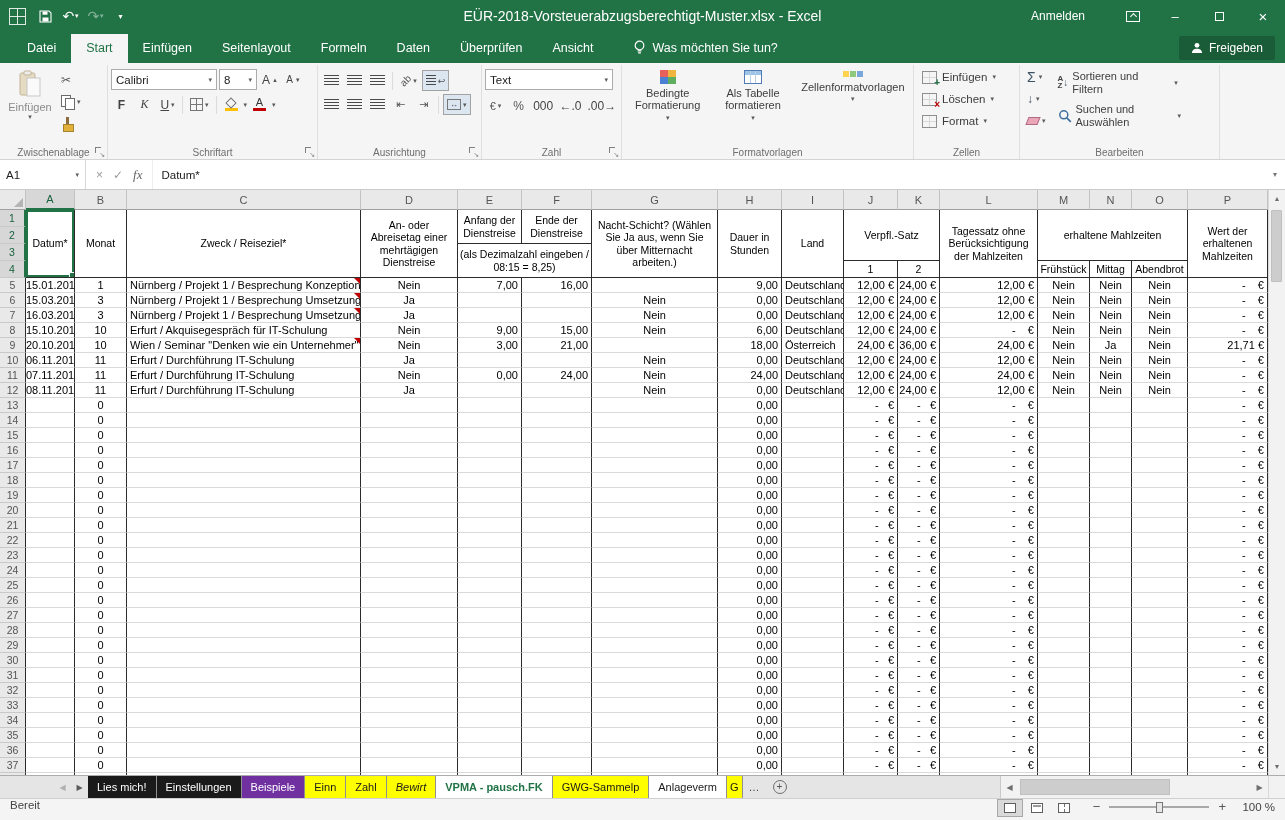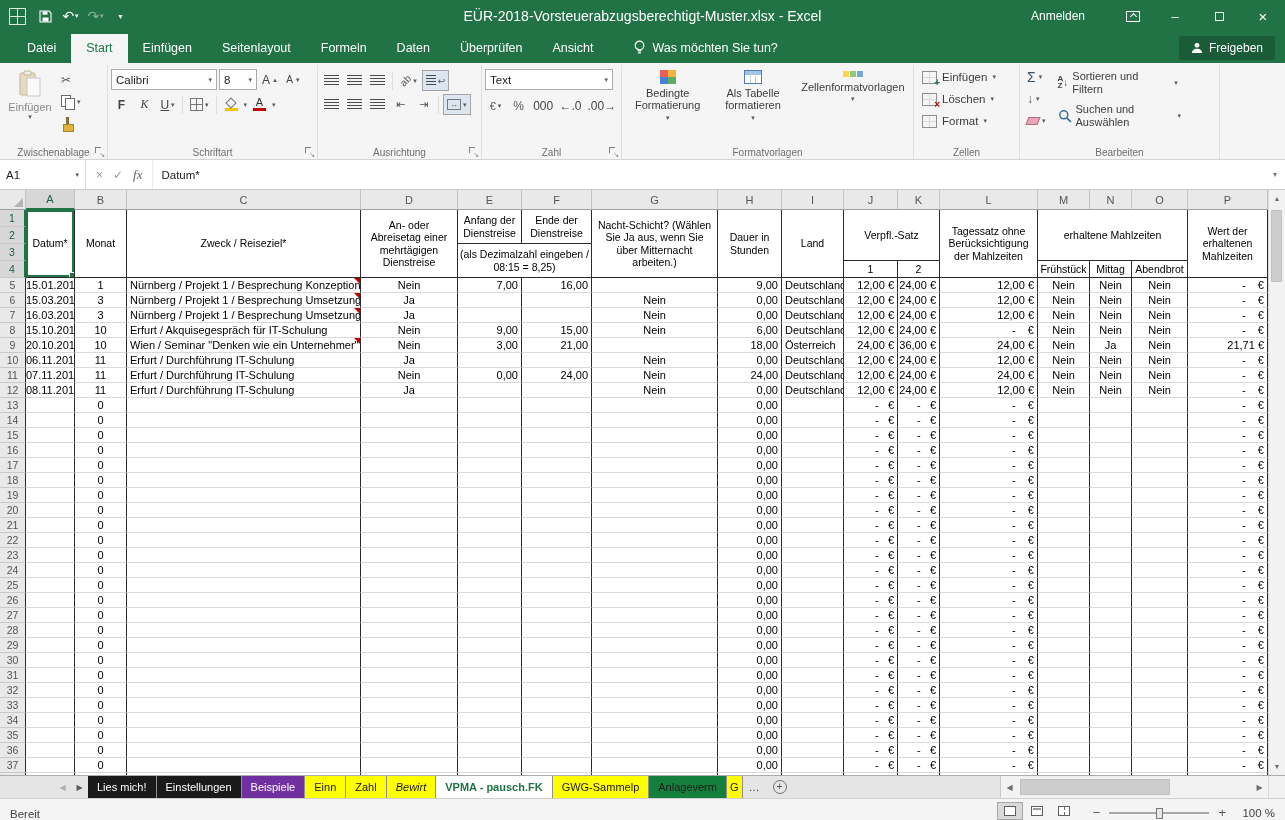--- a/index.html
+++ b/index.html
@@ -147,21 +147,21 @@
 .addsheet{display:flex;align-items:center;justify-content:center;width:28px}
 .pluscirc{width:14px;height:14px;border:1px solid #6f6f6f;border-radius:50%;display:flex;align-items:center;justify-content:center;font-size:10px;color:#555;line-height:1}
 .tspacer{flex:1}
 .hscroll{width:268px;background:#f2f2f2;border-left:1px solid #c9c9c9;display:flex;align-items:stretch}
 .harrow{width:17px;display:flex;align-items:center;justify-content:center;font-size:8px;color:#6f6f6f}
 .htrack{flex:1;position:relative}
 .hthumb{position:absolute;left:2px;top:3px;bottom:3px;width:150px;background:#cdcdcd;border:1px solid #c0c0c0}
 .tcorner{width:17px;background:#f2f2f2;border-left:1px solid #d9d9d9}
 
 
-.statusbar{flex:0 0 22px;background:#f4f4f4;border-top:1px solid #d0d0d0;display:flex;align-items:flex-end;padding:0 10px;font-size:11.5px;color:#444}
+.statusbar{flex:0 0 22px;background:#f4f4f4;border-top:1px solid #d0d0d0;display:flex;align-items:flex-start;padding:0 10px;font-size:11.5px;color:#444}
 .views{margin-left:auto;display:flex;align-items:center;gap:1px}
 .vbtn{width:26px;height:18px;display:flex;align-items:center;justify-content:center;border:1px solid transparent}
 .vbtn.active{background:#d9d9d9;border-color:#a8a8a8}
 .vi{width:12px;height:10px;border:1px solid #5f5f5f;background:#fff;position:relative}
 .vi.layout::before{content:"";position:absolute;left:1px;right:1px;top:1px;height:2px;background:#9b9b9b}
 .vi.brk::before{content:"";position:absolute;left:5px;top:0;bottom:0;border-left:1px dashed #707070}
 .zoom{display:flex;align-items:center;gap:9px;margin-left:16px}
 .zbtn{font-size:13px;color:#555}
 .zslider{position:relative;width:100px;height:14px}
 .ztrack{position:absolute;left:0;right:0;top:6px;height:2px;background:#a9a9a9}
@@ -1225,21 +1225,21 @@
     <div class="tnav">▶</div>
     <div class="stabs">
         <div class="stab" style="background: rgb(26, 26, 26); color: rgb(255, 255, 255);">Lies mich!</div>
         <div class="stab" style="background: rgb(26, 26, 26); color: rgb(255, 255, 255);">Einstellungen</div>
         <div class="stab" style="background: rgb(112, 48, 160); color: rgb(255, 255, 255);">Beispiele</div>
         <div class="stab" style="background: rgb(255, 255, 0); color: rgb(26, 26, 26);">Einn</div>
         <div class="stab" style="background: rgb(255, 255, 0); color: rgb(26, 26, 26);">Zahl</div>
         <div class="stab" style="background: rgb(255, 255, 0); color: rgb(26, 26, 26); font-style: italic;">Bewirt</div>
         <div class="stab active" style="background: rgb(255, 255, 255); color: rgb(33, 115, 70);">VPMA - pausch.FK</div>
         <div class="stab" style="background: rgb(255, 255, 0); color: rgb(26, 26, 26);">GWG-Sammelp</div>
-        <div class="stab" style="background: #15803d; color: rgb(26, 26, 26);">Anlageverm</div>
+        <div class="stab" style="background: #ffffff; color: rgb(26, 26, 26);">Anlageverm</div>
         <div class="stab partial" style="background: rgb(255, 255, 0); color: rgb(26, 26, 26);">G</div>
       </div>
     <div class="ellip">…</div>
     <div class="addsheet">
         <span class="pluscirc">+</span>
       </div>
     <div class="tspacer"></div>
     <div class="hscroll">
       <div class="harrow">◀</div>
       <div class="htrack">

